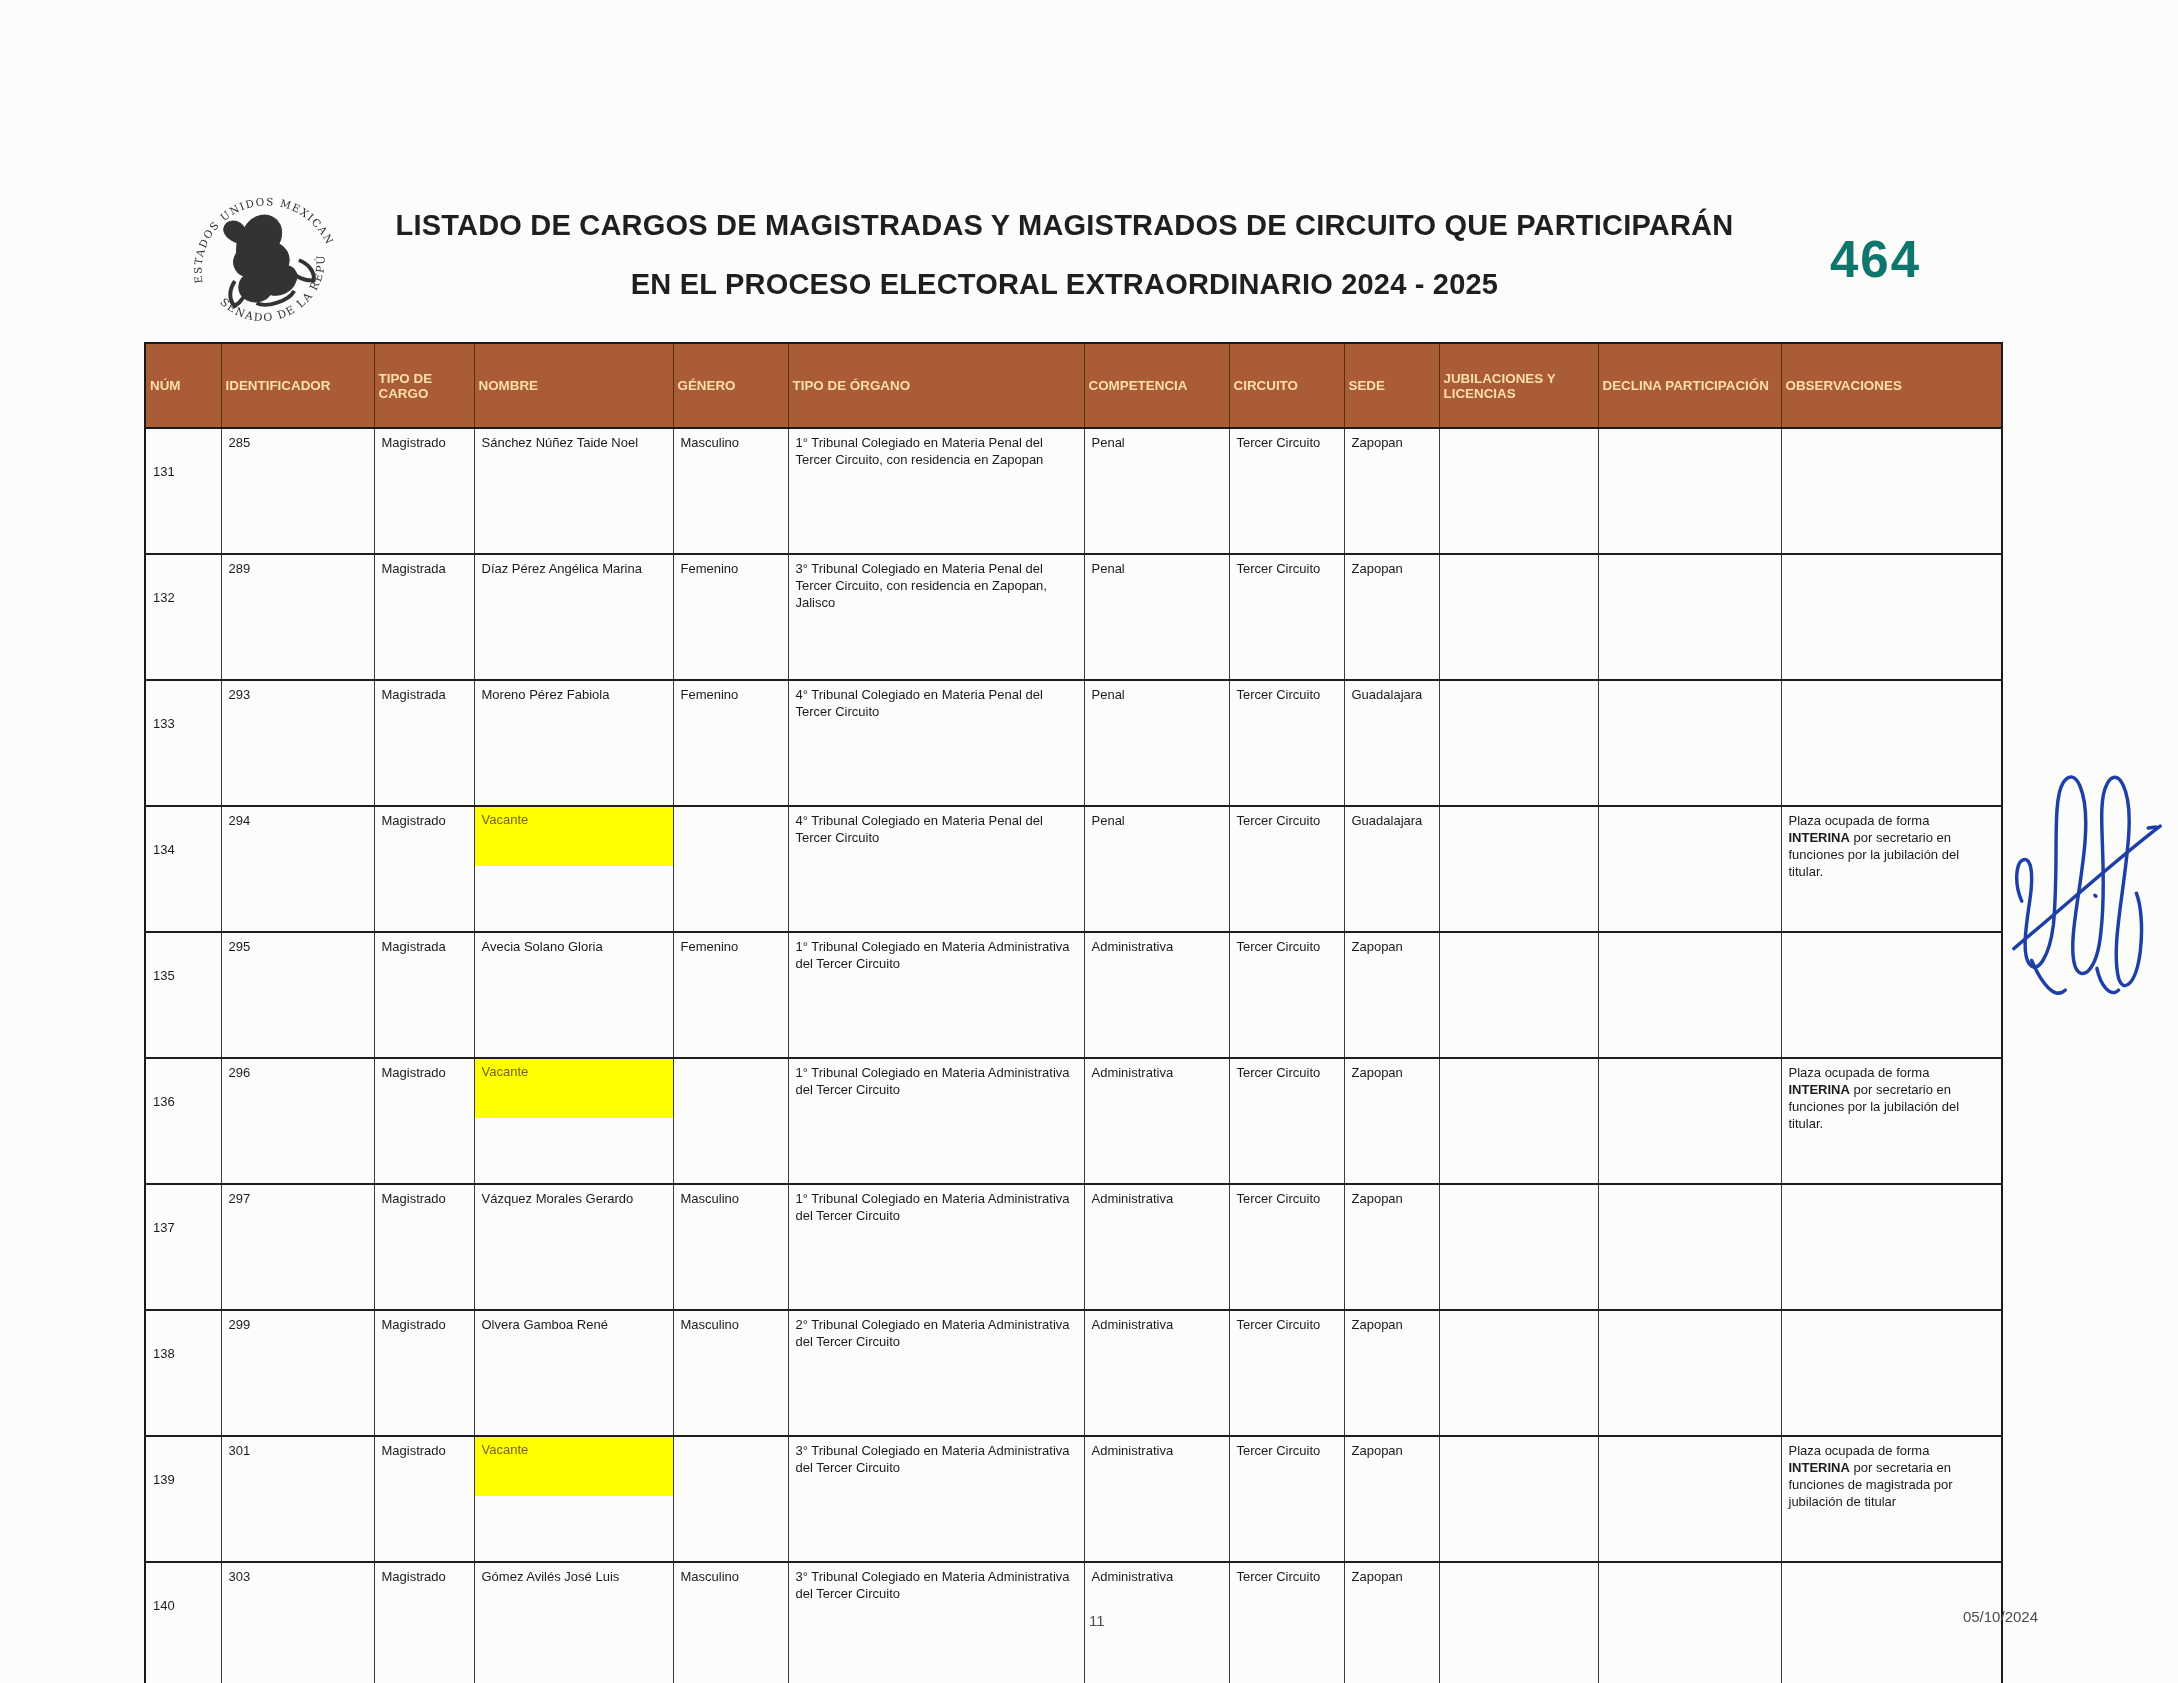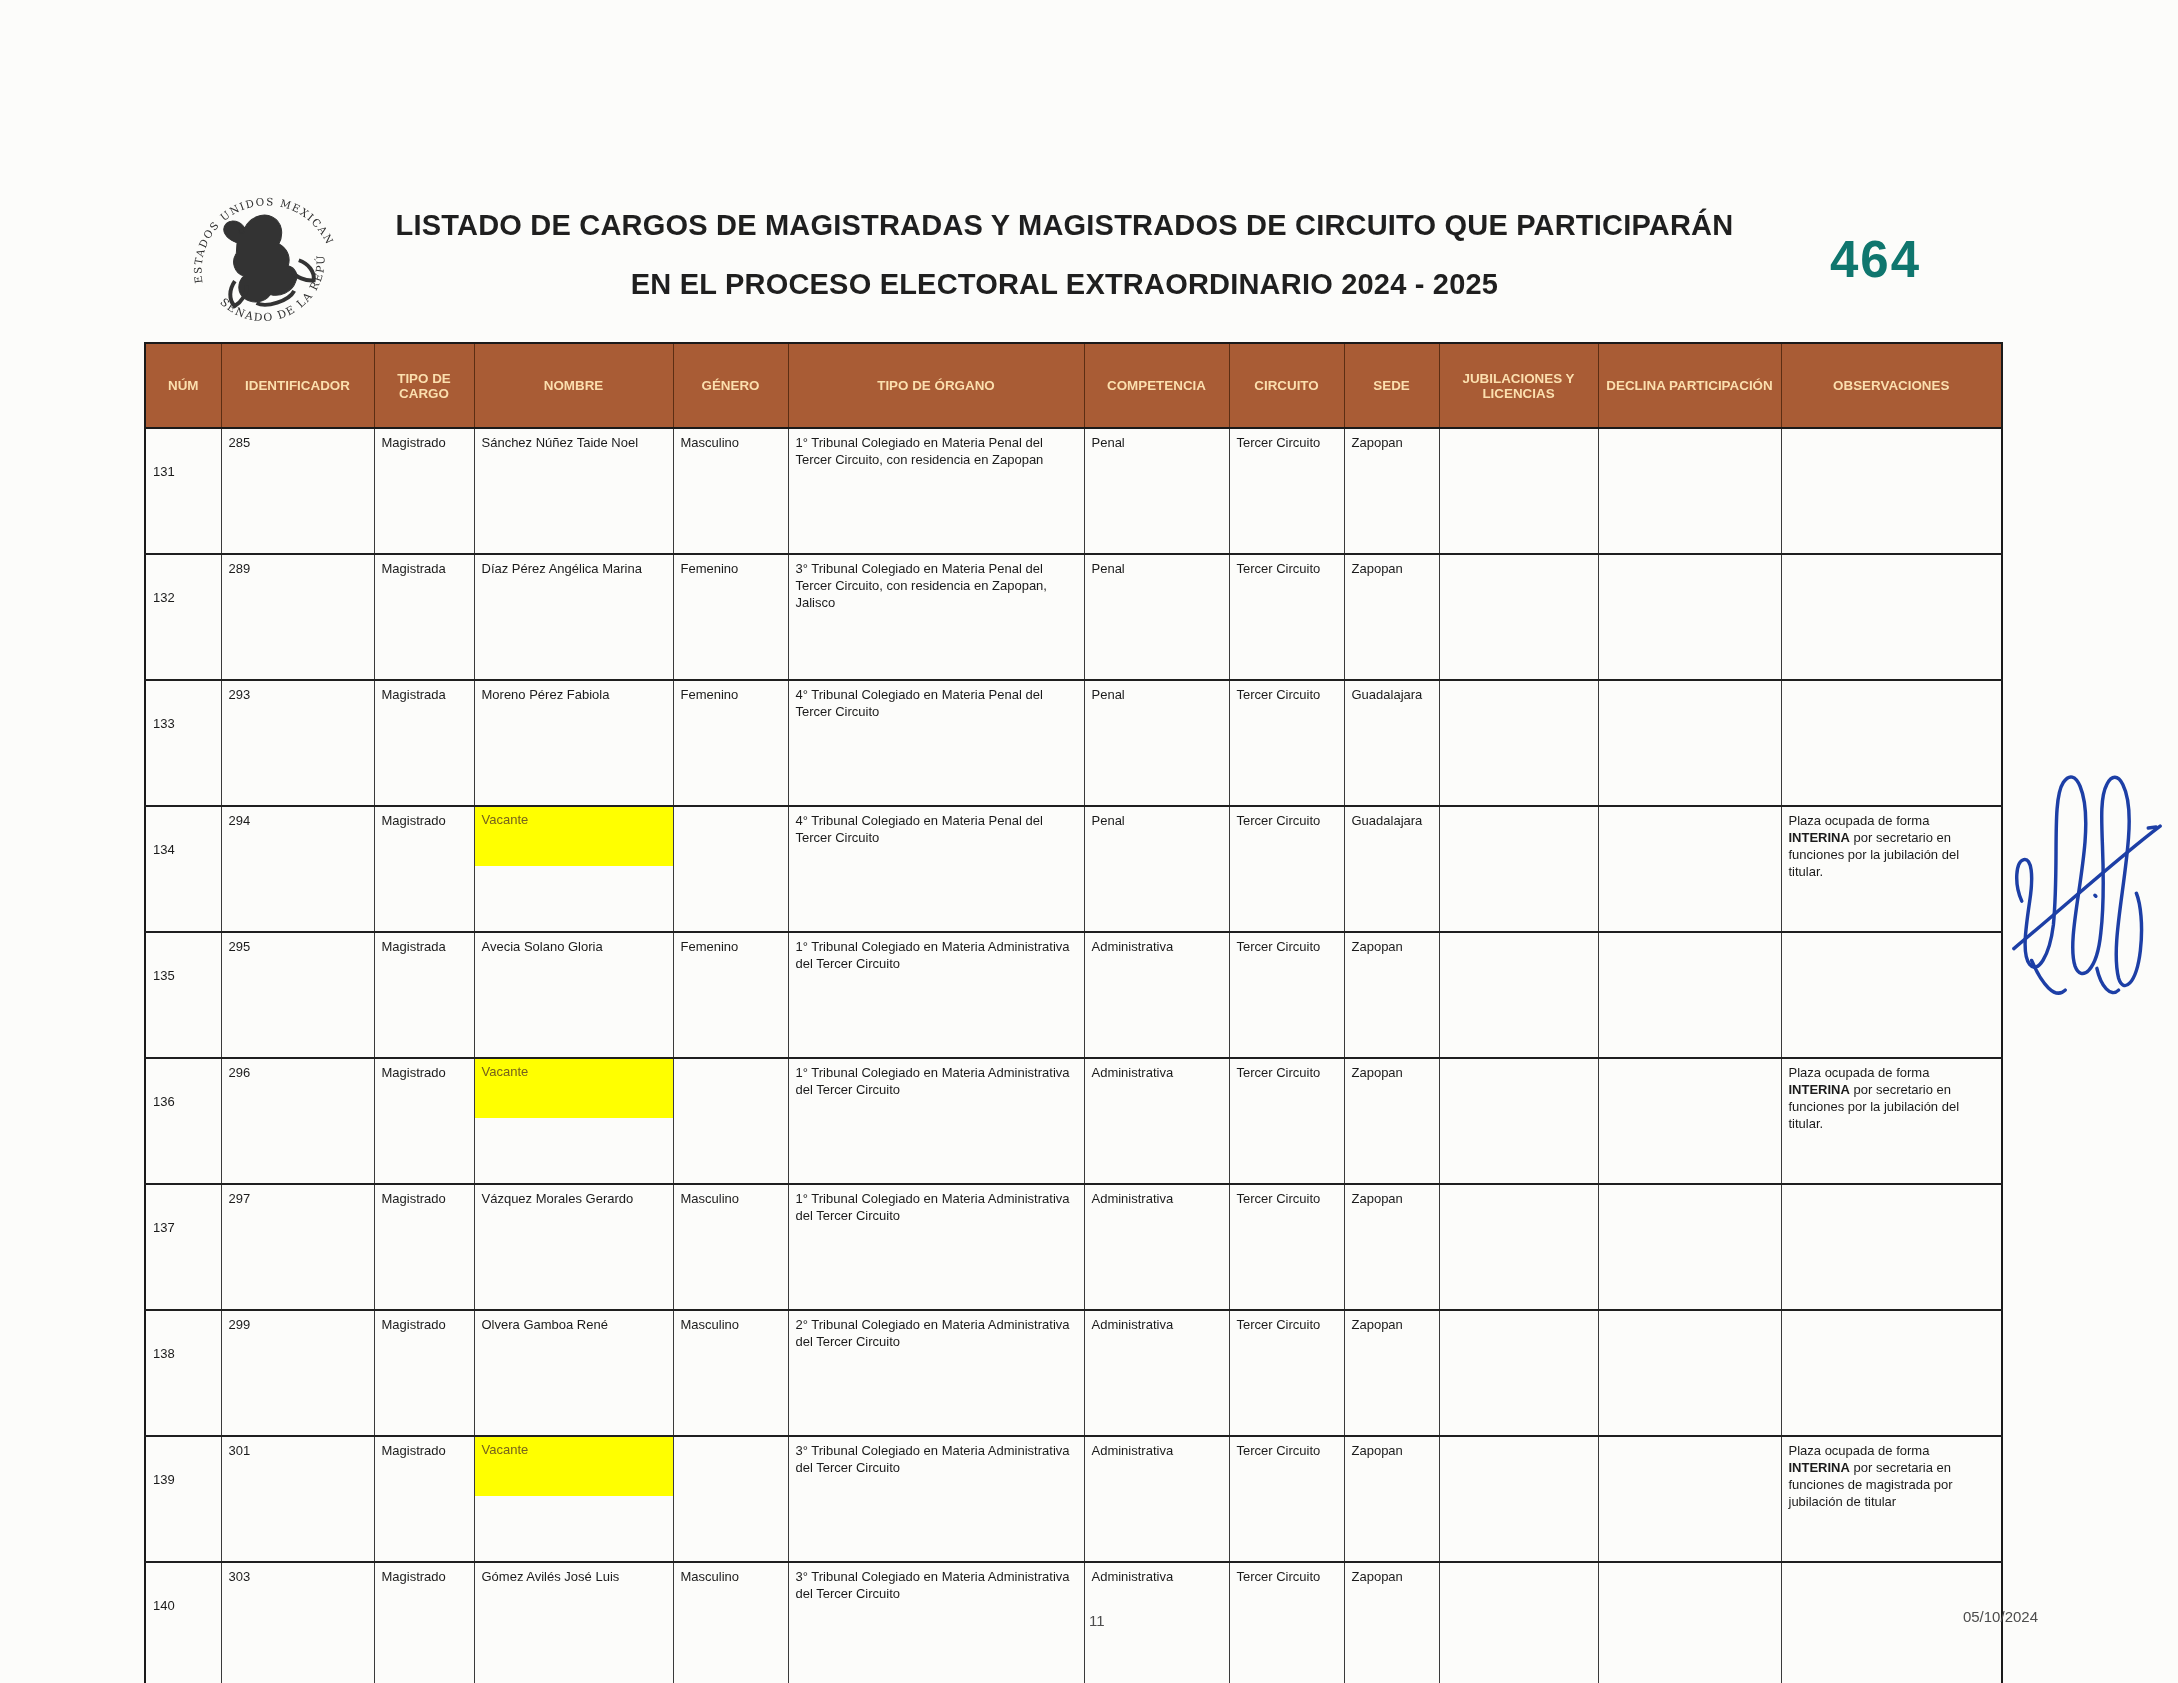--- a/index.html
+++ b/index.html
@@ -16,21 +16,21 @@
   .title-block{position:absolute;left:337px;top:186px;width:1455px;text-align:center;}
   .title-line{font-weight:bold;font-size:29px;line-height:39px;color:#1f1f1f;letter-spacing:0.2px;margin-top:20px;}
   .page-badge{position:absolute;left:1830px;top:230px;width:198px;font-weight:bold;
     font-size:51px;color:#0f766e;letter-spacing:2px;}
 
   
   .doc-table{position:absolute;left:144px;top:342px;width:1857px;border-collapse:collapse;table-layout:fixed;}
   .doc-table th{
     background:#a95c35;color:#fbdfae;font-weight:bold;font-size:13.4px;line-height:15px;
     border:1px solid #5c2e13;border-bottom:2px solid #1a1a1a;padding:20px 4px;height:40px;
-    text-align:center;vertical-align:middle;
+    text-align:left;vertical-align:middle;
   }
   .doc-table{border:2px solid #1a1a1a;}
   .doc-table td{
     border-left:1px solid #3a3a3a;border-right:1px solid #3a3a3a;
     border-top:2px solid #1f1f1f;
     font-size:13px;line-height:17px;vertical-align:top;padding:5px 7px;height:85px;
     background:transparent;color:#1b1b1b;word-wrap:break-word;
   }
   .doc-table tr{height:85px;}
   .doc-table td.col-num{padding-top:34px;}

